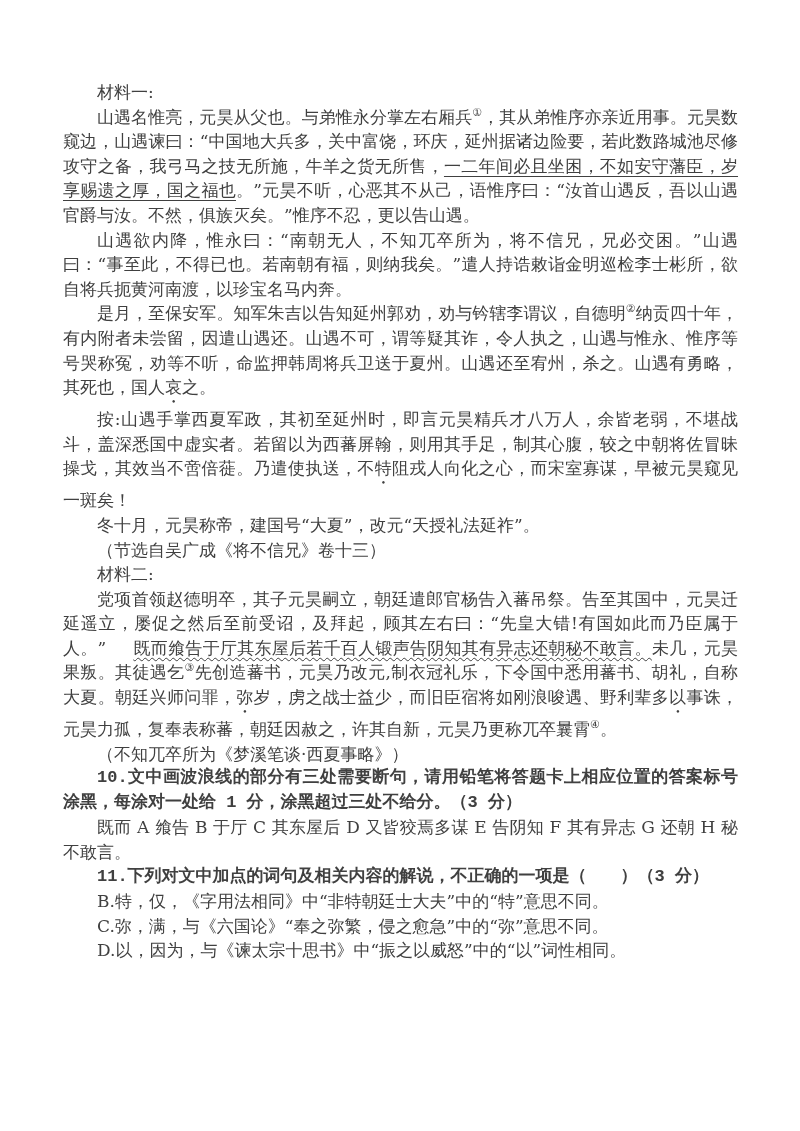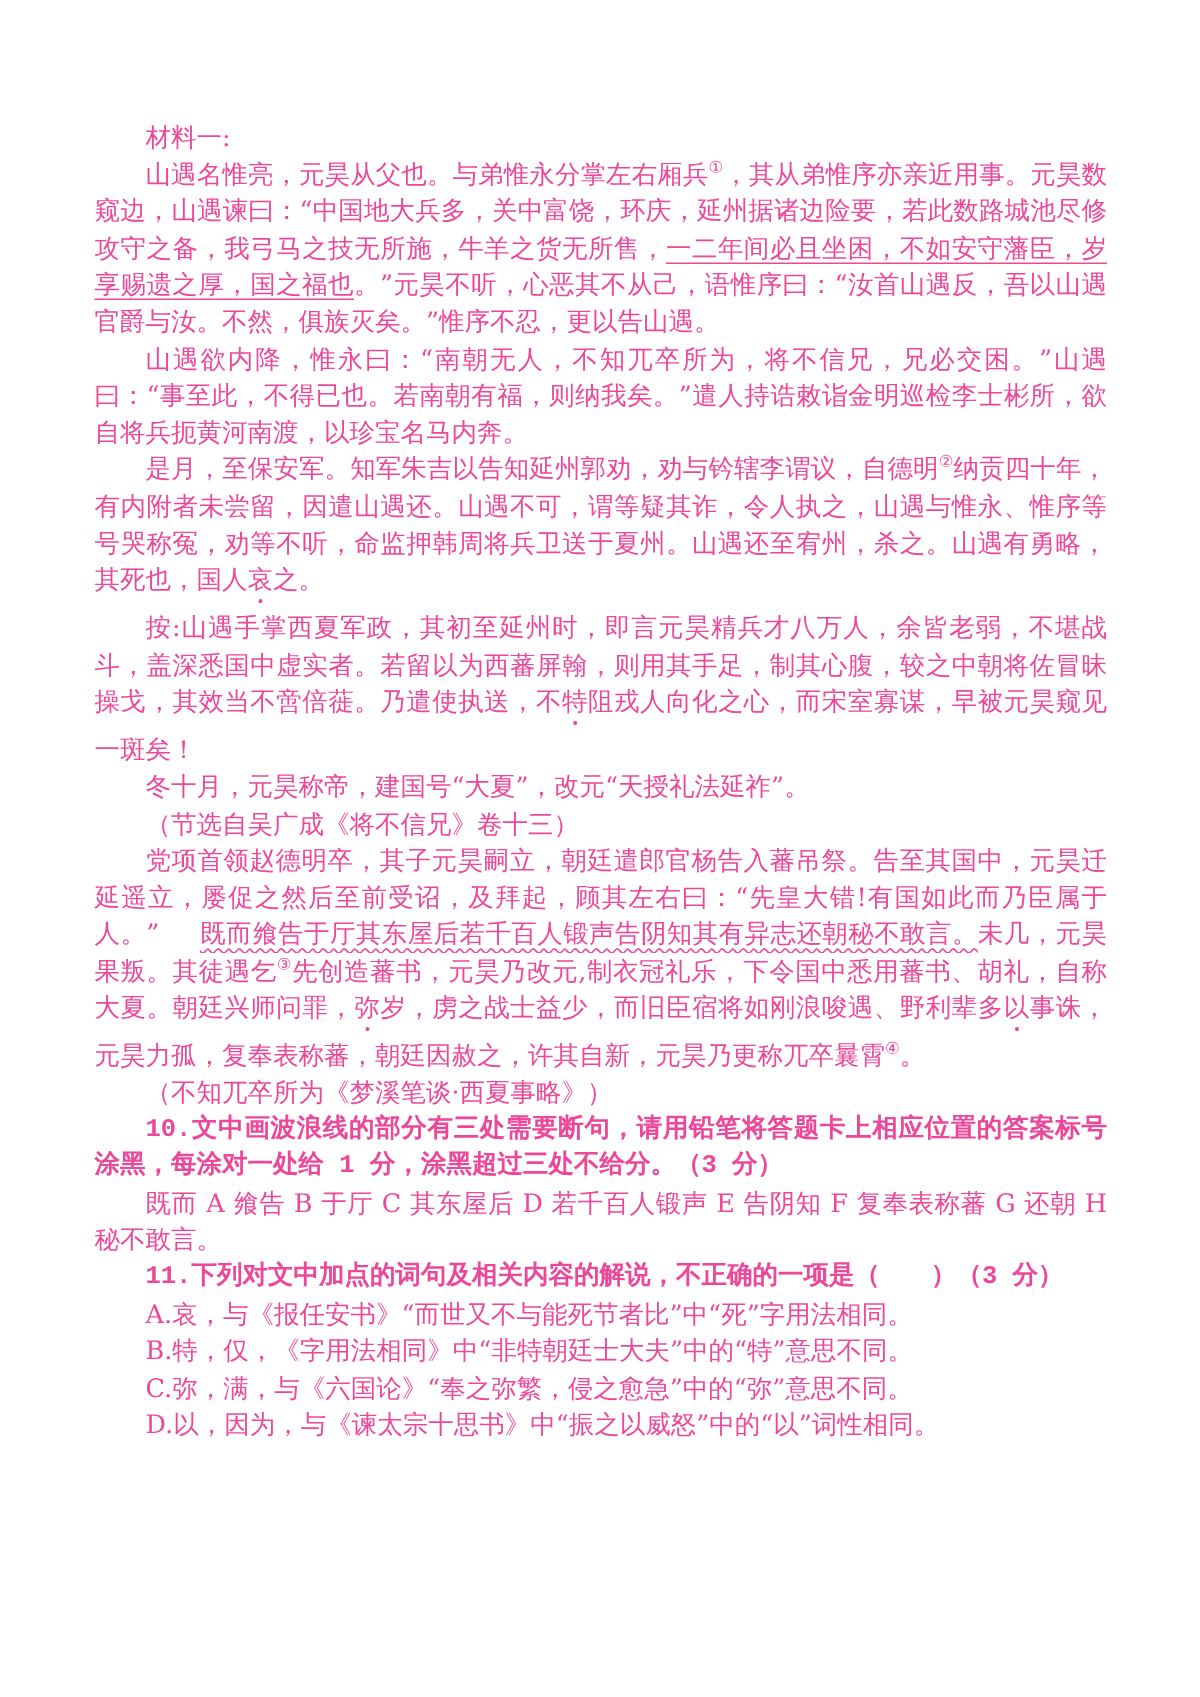--- a/index.html
+++ b/index.html
@@ -10,21 +10,21 @@
   body {
     width: 800px;
     height: 1131px;
     overflow: hidden;
   }
   .page {
     box-sizing: border-box;
     width: 800px;
     height: 1131px;
     padding: 80px 62px 20px 63px;
-    color: #ec4899;
+    color: #404040;
     font-family: "DejaVu Serif", "Liberation Serif", serif;
     font-size: 17px;
     line-height: 24.6px;
     text-align: justify;
   }
   p {
     margin: 0;
     text-indent: 2em;
   }
   p.stem {
@@ -59,26 +59,26 @@
 
 <div class="page">
   <p>材料一:</p>
   <p><span class="seg-plain">山遇名惟亮，元昊从父也。与弟惟永分掌左右厢兵</span><sup class="seg-sup">①</sup><span class="seg-plain">，其从弟惟序亦亲近用事。元昊数窥边，山遇谏曰：“中国地大兵多，关中富饶，环庆，延州据诸边险要，若此数路城池尽修攻守之备，我弓马之技无所施，牛羊之货无所售，</span><span class="seg-u">一二年间必且坐困，不如安守藩臣，岁享赐遗之厚，国之福也</span><span class="seg-plain">。”元昊不听，心恶其不从己，语惟序曰：“汝首山遇反，吾以山遇官爵与汝。不然，俱族灭矣。”惟序不忍，更以告山遇。</span></p>
   <p>山遇欲内降，惟永曰：“南朝无人，不知兀卒所为，将不信兄，兄必交困。”山遇曰：“事至此，不得已也。若南朝有福，则纳我矣。”遣人持诰敕诣金明巡检李士彬所，欲自将兵扼黄河南渡，以珍宝名马内奔。</p>
   <p><span class="seg-plain">是月，至保安军。知军朱吉以告知延州郭劝，劝与钤辖李谓议，自德明</span><sup class="seg-sup">②</sup><span class="seg-plain">纳贡四十年，有内附者未尝留，因遣山遇还。山遇不可，谓等疑其诈，令人执之，山遇与惟永、惟序等号哭称冤，劝等不听，命监押韩周将兵卫送于夏州。山遇还至宥州，杀之。山遇有勇略，其死也，国人</span><span class="seg-dot">哀</span><span class="seg-plain">之。</span></p>
   <p><span class="seg-plain">按:山遇手掌西夏军政，其初至延州时，即言元昊精兵才八万人，余皆老弱，不堪战斗，盖深悉国中虚实者。若留以为西蕃屏翰，则用其手足，制其心腹，较之中朝将佐冒昧操戈，其效当不啻倍蓰。乃遣使执送，不</span><span class="seg-dot">特</span><span class="seg-plain">阻戎人向化之心，而宋室寡谋，早被元昊窥见一斑矣！</span></p>
   <p>冬十月，元昊称帝，建国号“大夏”，改元“天授礼法延祚”。</p>
   <p>（节选自吴广成《将不信兄》卷十三）</p>
 
+  <p>材料二:</p>
   <p><span class="seg-plain">党项首领赵德明卒，其子元昊嗣立，朝廷遣郎官杨告入蕃吊祭。告至其国中，元昊迁延遥立，屡促之然后至前受诏，及拜起，顾其左右曰：“先皇大错!有国如此而乃臣属于人。”</span><span class="seg-w">既而飨告于厅其东屋后若千百人锻声告阴知其有异志还朝秘不敢言。</span><span class="seg-plain">未几，元昊果叛。其徒遇乞</span><sup class="seg-sup">③</sup><span class="seg-plain">先创造蕃书，元昊乃改元,制衣冠礼乐，下令国中悉用蕃书、胡礼，自称大夏。朝廷兴师问罪，</span><span class="seg-dot">弥</span><span class="seg-plain">岁，虏之战士益少，而旧臣宿将如刚浪唆遇、野利辈多</span><span class="seg-dot">以</span><span class="seg-plain">事诛，元昊力孤，复奉表称蕃，朝廷因赦之，许其自新，元昊乃更称兀卒曩霄</span><sup class="seg-sup">④</sup><span class="seg-plain">。</span></p>
   <p>（不知兀卒所为《梦溪笔谈·西夏事略》）</p>
 
 
   <p class="stem">10.文中画波浪线的部分有三处需要断句，请用铅笔将答题卡上相应位置的答案标号涂黑，每涂对一处给 1 分，涂黑超过三处不给分。（3 分）</p>
-  <p>既而 A 飨告 B 于厅 C 其东屋后 D 若千百人锻声 E 告阴知 F 复奉表称蕃 G 还朝 H 秘不敢言。</p>
+  <p>既而 A 飨告 B 于厅 C 其东屋后 D 又皆狡焉多谋 E 告阴知 F 其有异志 G 还朝 H 秘不敢言。</p>
 
   <p class="stem">11.下列对文中加点的词句及相关内容的解说，不正确的一项是（　　）（3 分）</p>
-  <p>A.哀，与《报任安书》“而世又不与能死节者比”中“死”字用法相同。</p>
   <p>B.特，仅，《字用法相同》中“非特朝廷士大夫”中的“特”意思不同。</p>
   <p>C.弥，满，与《六国论》“奉之弥繁，侵之愈急”中的“弥”意思不同。</p>
   <p>D.以，因为，与《谏太宗十思书》中“振之以威怒”中的“以”词性相同。</p>
 
 </div>
 
 </body></html>

